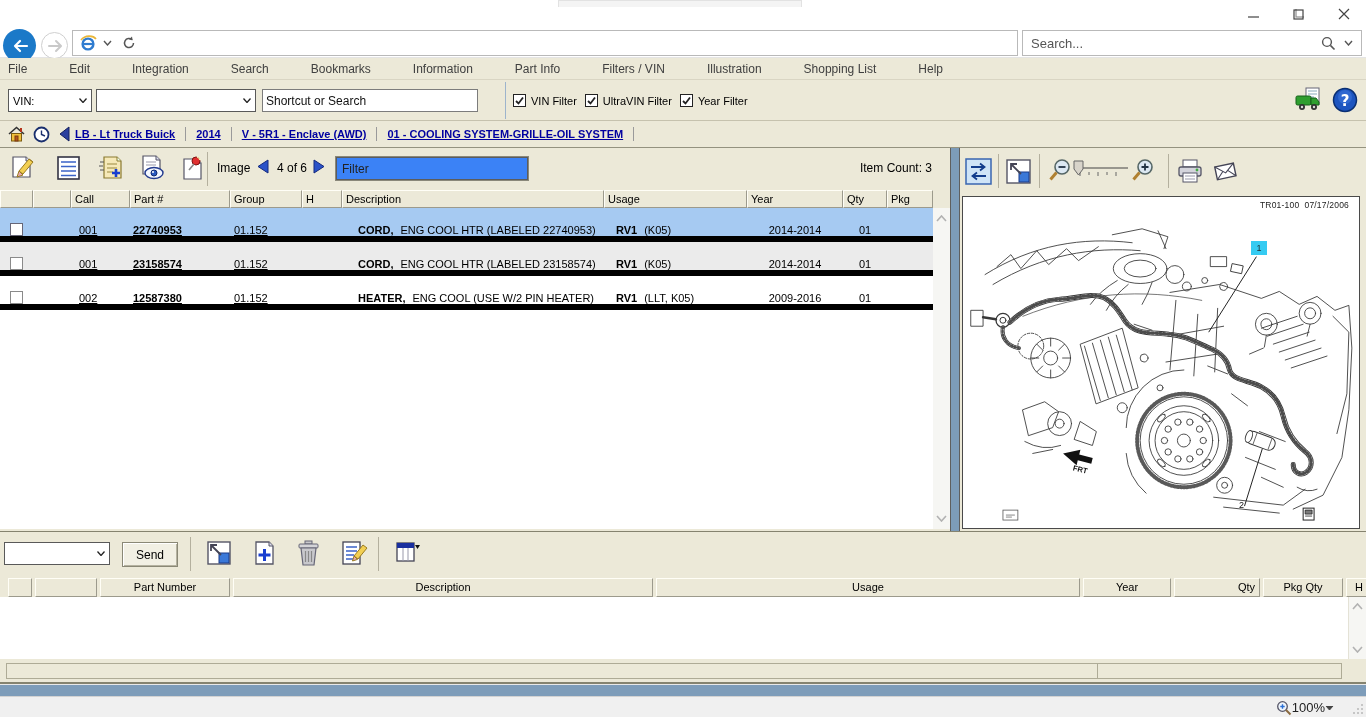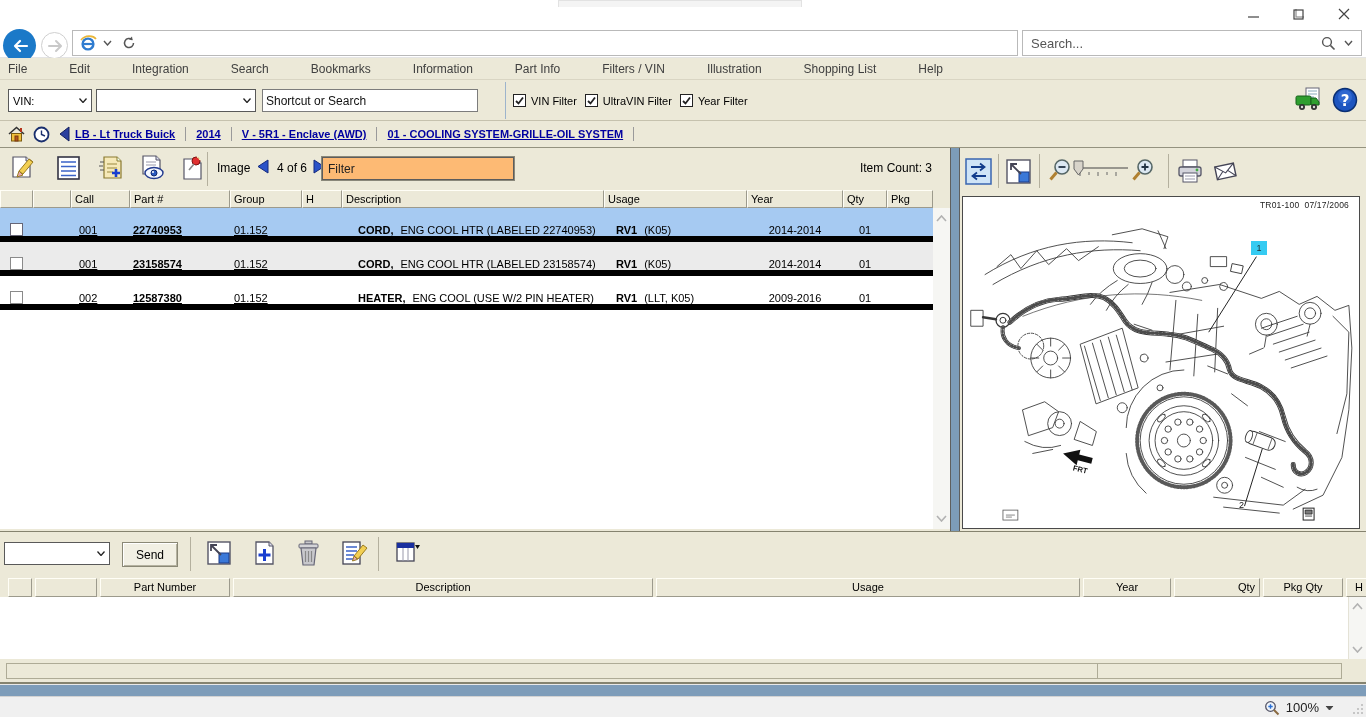--- a/index.html
+++ b/index.html
@@ -54,21 +54,21 @@
 .bc-link{font-size:11px;font-weight:bold;color:#0000a0;text-decoration:underline;white-space:pre;cursor:pointer}
 
 .content{position:absolute;left:0;top:148px;width:1366px;height:383px;background:#ece9d8}
 .left-panel{position:absolute;left:0;top:0;width:950px;height:383px}
 .lp-toolbar{position:absolute;left:0;top:0;width:950px;height:42px}
 .tbico{position:absolute;top:6px;cursor:pointer}
 .tb-sep{position:absolute;top:4px;width:1px;height:34px;background:#b4b09e}
 .img-label{position:absolute;left:217px;top:13px;font-size:12px;color:#000}
 .img-pos{position:absolute;left:274px;top:13px;width:36px;text-align:center;font-size:12px;color:#000}
 .navarr{position:absolute;top:11px;cursor:pointer}
-.filter-input{position:absolute;left:322px;top:9px;width:192px;height:23px;border:1px solid #5c5c5c;box-shadow:0 0 0 1px #8a887a;font-size:12px;color:#222;padding-left:5px;font-family:inherit;background:#fdba74}
+.filter-input{position:absolute;left:336px;top:9px;width:192px;height:23px;border:1px solid #5c5c5c;box-shadow:0 0 0 1px #8a887a;font-size:12px;color:#222;padding-left:5px;font-family:inherit;background:#3b82f6}
 .item-count{position:absolute;right:18px;top:13px;font-size:12px;color:#000}
 .pt-head{position:absolute;left:0;top:42px;width:933px;height:18px;display:flex;background:#ece9d8;border-bottom:1px solid #8f8d7c}
 .pt-head span{flex-shrink:0;height:18px;line-height:16px;font-size:11px;color:#000;padding-left:3px;background:#ece9d8;border:1px solid;border-color:#fffef6 #9c9a8c #9c9a8c #fffef6;overflow:hidden;cursor:pointer}
 .pt-head span:nth-of-type(1){width:33px}.pt-head span:nth-of-type(2){width:38px}
 .pt-head span:nth-of-type(3){width:59px}.pt-head span:nth-of-type(4){width:100px}
 .pt-head span:nth-of-type(5){width:72px}.pt-head span:nth-of-type(6){width:40px}
 .pt-head span:nth-of-type(7){width:262px}.pt-head span:nth-of-type(8){width:143px}
 .pt-head span:nth-of-type(9){width:96px}.pt-head span:nth-of-type(10){width:44px}
 .pt-head span:nth-of-type(11){width:46px}
 .pt-body{position:absolute;left:0;top:60px;width:933px;height:321px;background:#fff;overflow:hidden}
@@ -113,21 +113,21 @@
 .bt-head span:nth-of-type(7){width:86px;text-align:right;padding-right:4px}
 .bt-head span:nth-of-type(8){width:80px}.bt-head span:nth-of-type(9){width:26px}
 .bt-body{position:absolute;left:0;top:597px;width:1366px;height:62px;background:#fff}
 .bt-scroll{position:absolute;right:0;top:0;width:18px;height:62px;background:#f6f6f3;border-left:1px solid #e4e2d6}
 .hscroll{position:absolute;left:0;top:659px;width:1366px;height:25px;background:#ece9d8;border-bottom:2px solid #85836f}
 .hs-track{position:absolute;left:6px;top:4px;width:1336px;height:16px;background:#ece9d8;border:1px solid #aeab96;cursor:pointer}
 .hs-div{position:absolute;left:1097px;top:4px;width:1px;height:16px;background:#aeab96}
 .blue-bar{position:absolute;left:0;top:684px;width:1366px;height:12px;background:#7d9cb9;border-top:1px solid #e8e8e8}
 
 .statusbar{position:absolute;left:0;top:696px;width:1366px;height:21px;background:#f0f0f0;border-top:1px solid #d2d2d2}
-.zoomctl{position:absolute;right:32px;top:0;height:21px;display:flex;align-items:center;gap:6px;cursor:pointer}
+.zoomctl{position:absolute;right:32px;top:0;height:21px;display:flex;align-items:center;cursor:pointer}
 .zoomctl .zl{font-size:13px;color:#222}
 .grip{position:absolute;right:2px;bottom:2px}
 .chev{stroke:#b2b2b2;stroke-width:1.6;fill:none}
 </style>
 </head>
 <body>
 
 <div id="win">
 
   <div class="titlebar">

